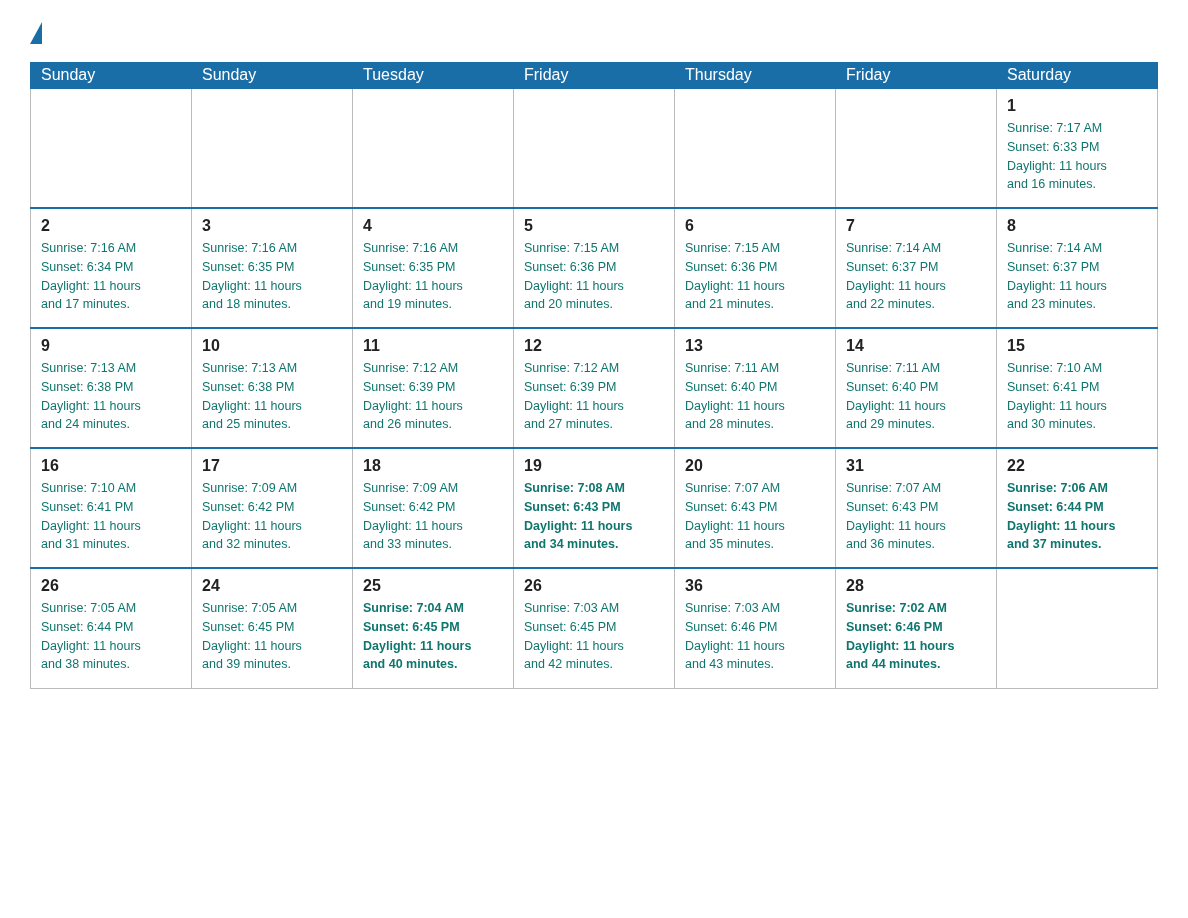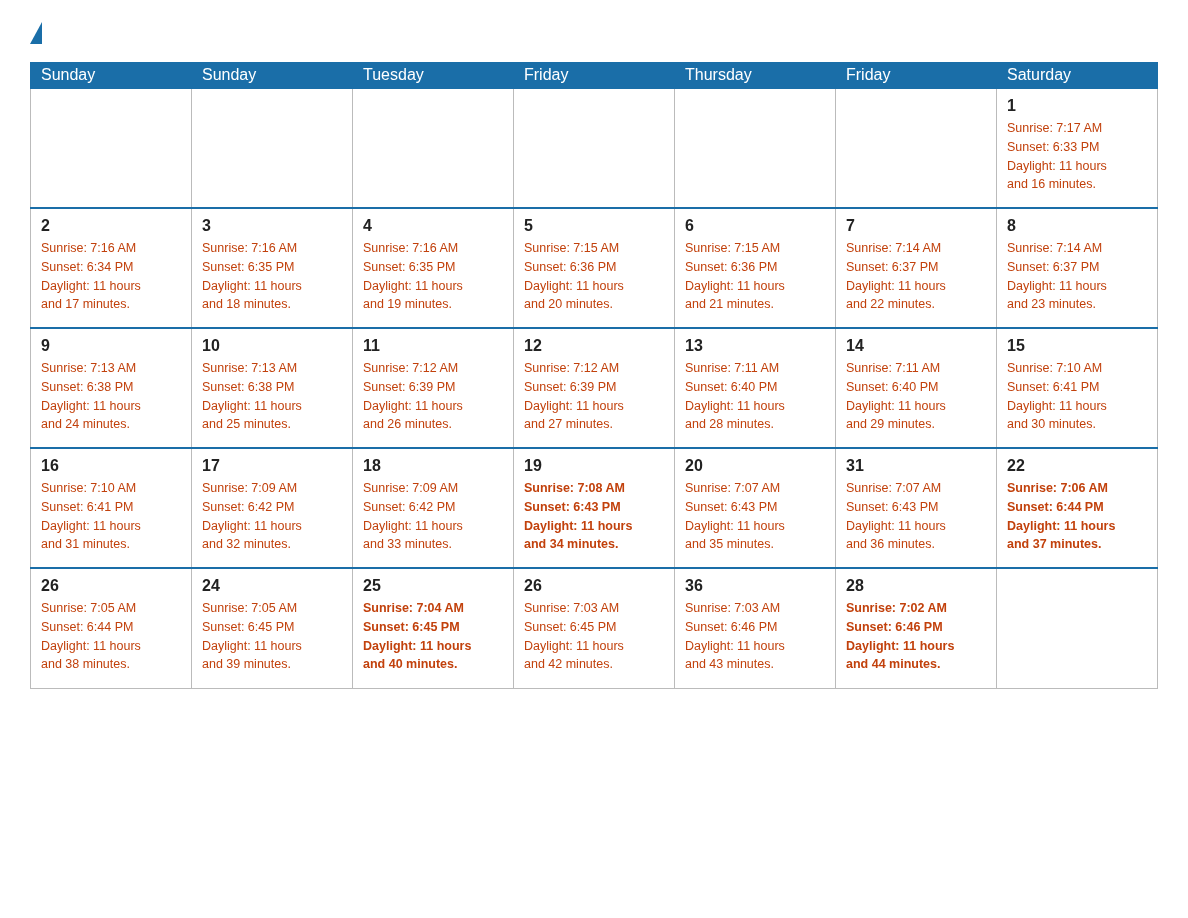--- a/index.html
+++ b/index.html
@@ -83,21 +83,21 @@
     }
     .calendar td .day-num {
       font-size: 16px;
       font-weight: bold;
       color: #222;
       display: block;
       margin-bottom: 4px;
     }
     .calendar td .day-info {
       font-size: 12.5px;
-      color: #c2410c;
+      color: #0f766e;
       line-height: 1.5;
     }
     .calendar tr td {
       border-top: 2px solid #1a6ea8;
     }
     .calendar tbody tr:first-child td {
       border-top: 2px solid #1a6ea8;
     }
     .empty-cell {
       background: #fff;

